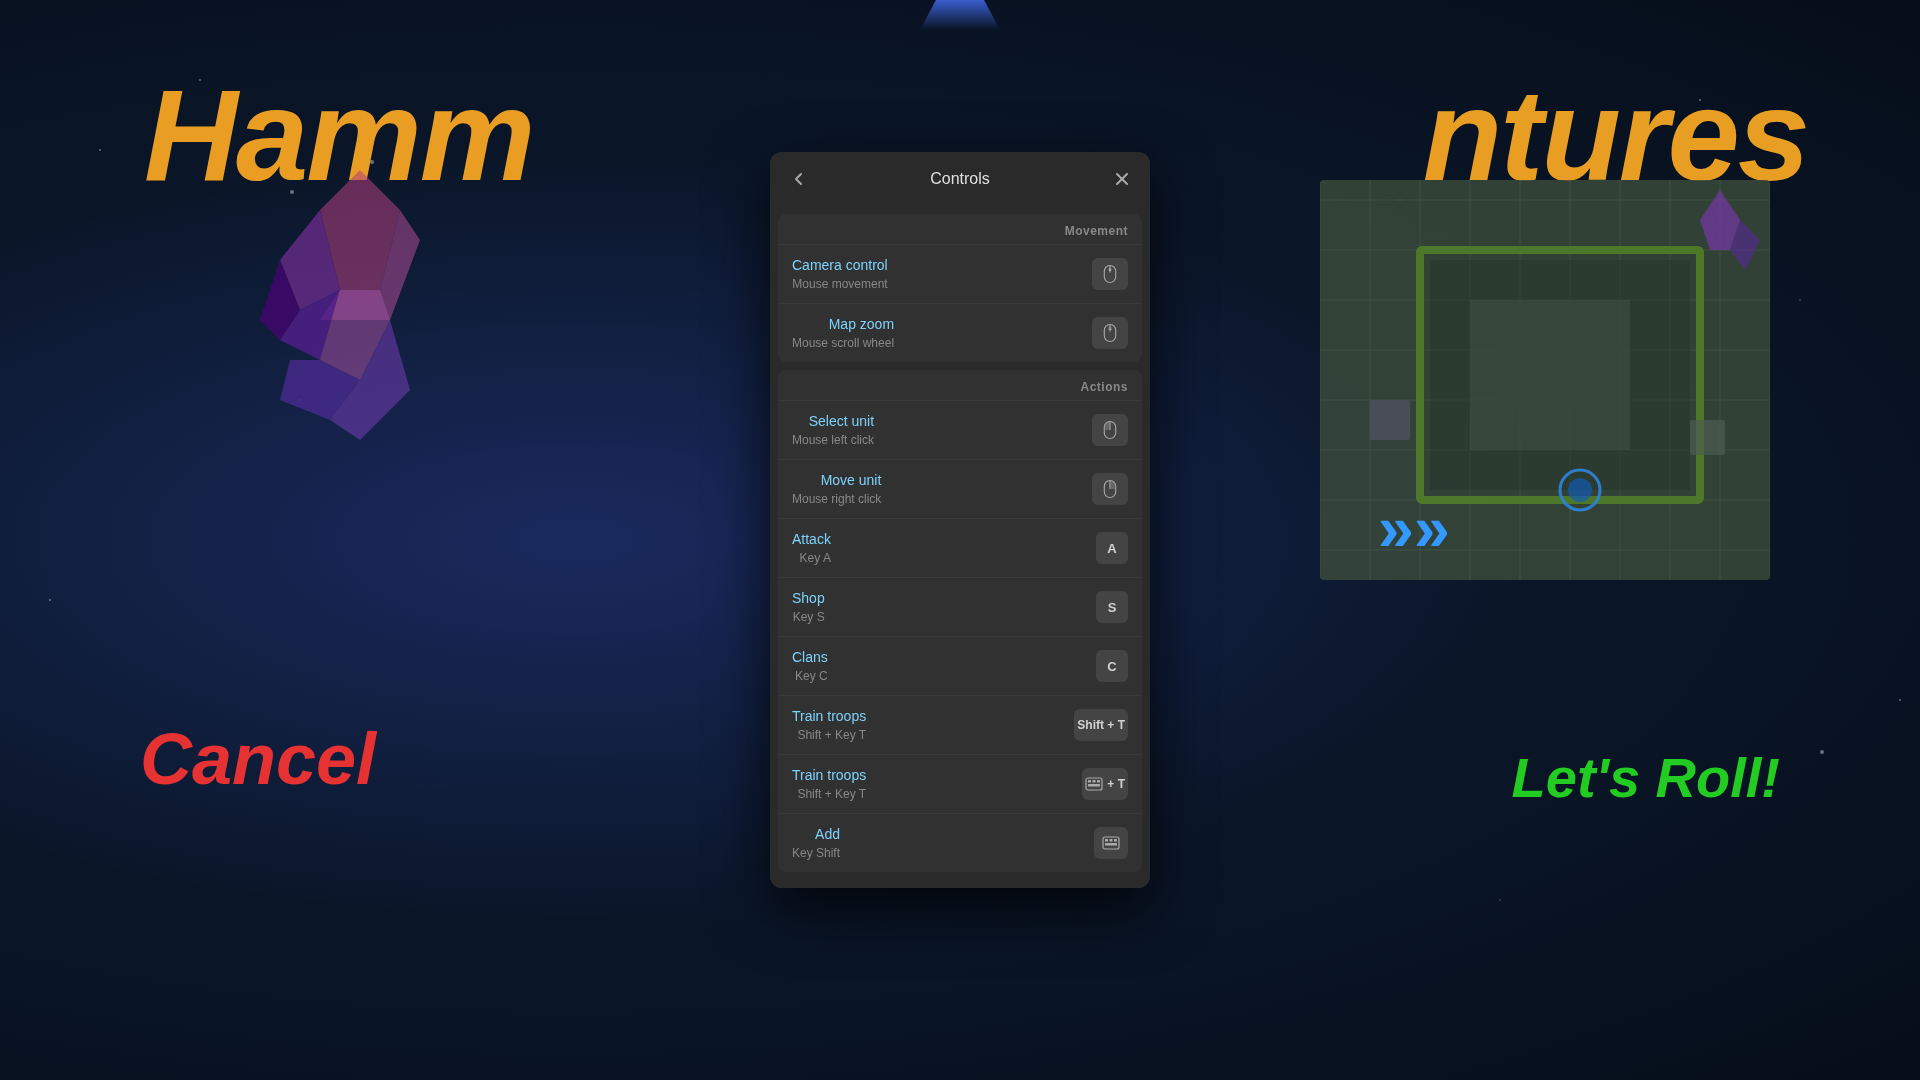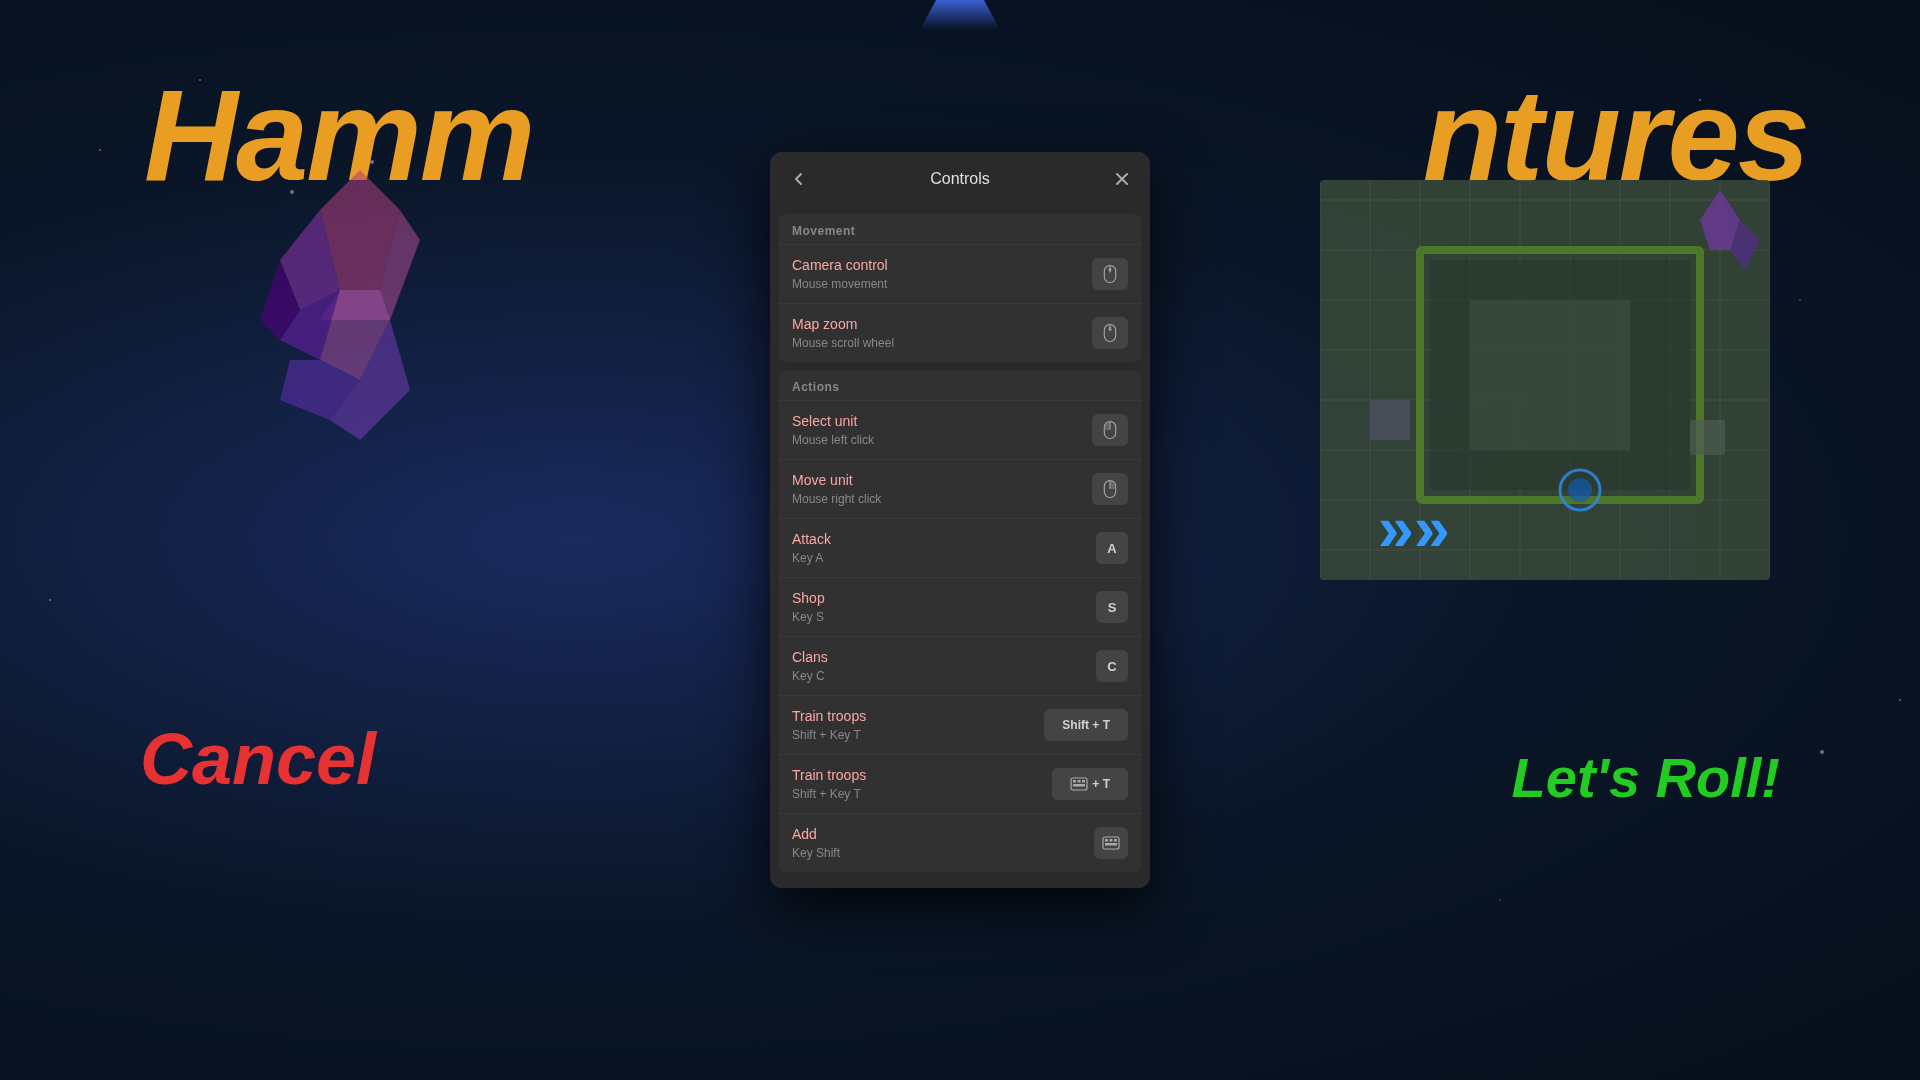--- a/index.html
+++ b/index.html
@@ -91,20 +91,21 @@
       font-weight: 900;
     }
 
     
     .modal-overlay {
       position: absolute;
       inset: 0;
       display: flex;
       justify-content: center;
       align-items: center;
+      text-align: right;
     }
 
     
     .modal {
       width: 380px;
       background: #2a2a2a;
       border-radius: 12px;
       overflow: hidden;
       box-shadow: 0 20px 60px rgba(0,0,0,0.8);
       position: relative;
@@ -191,21 +192,21 @@
     .control-row:first-of-type {
       border-top: none;
     }
 
     .control-info {
       display: flex;
       flex-direction: column;
     }
 
     .control-name {
-      color: #fca5a5;
+      color: #7dd3fc;
       font-size: 14px;
       font-weight: 400;
     }
 
     .control-binding {
       color: #888;
       font-size: 12px;
       margin-top: 4px;
     }
 
@@ -223,21 +224,21 @@
       font-weight: 600;
       padding: 0 8px;
     }
 
     .key-badge.mouse-icon {
       font-size: 18px;
     }
 
     .key-badge.combined {
       font-size: 12px;
-      padding: 0 18px;
+      padding: 0 3px;
     }
 
     .mouse-svg {
       width: 20px;
       height: 20px;
     }
 
     
     .bg-crystals {
       position: absolute;

